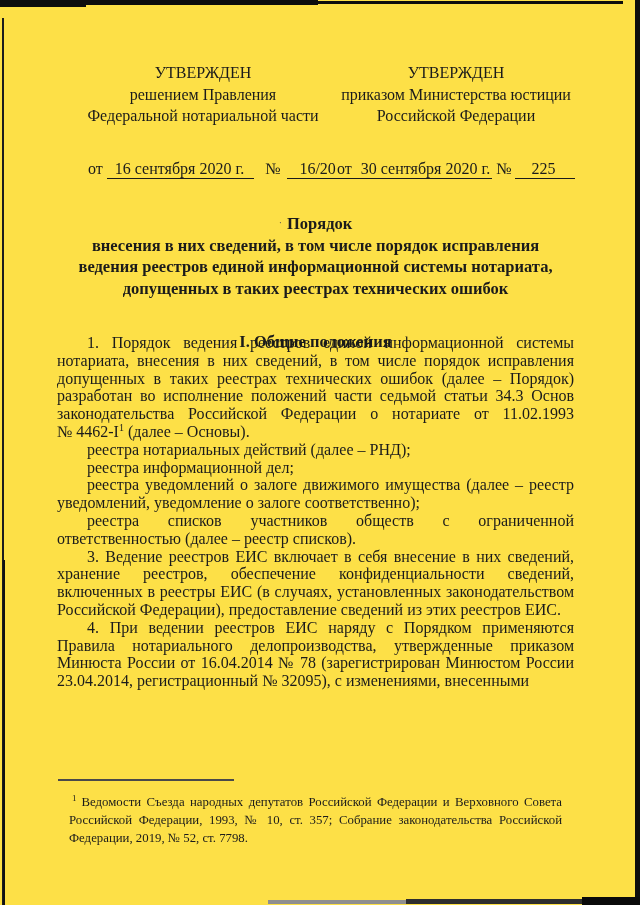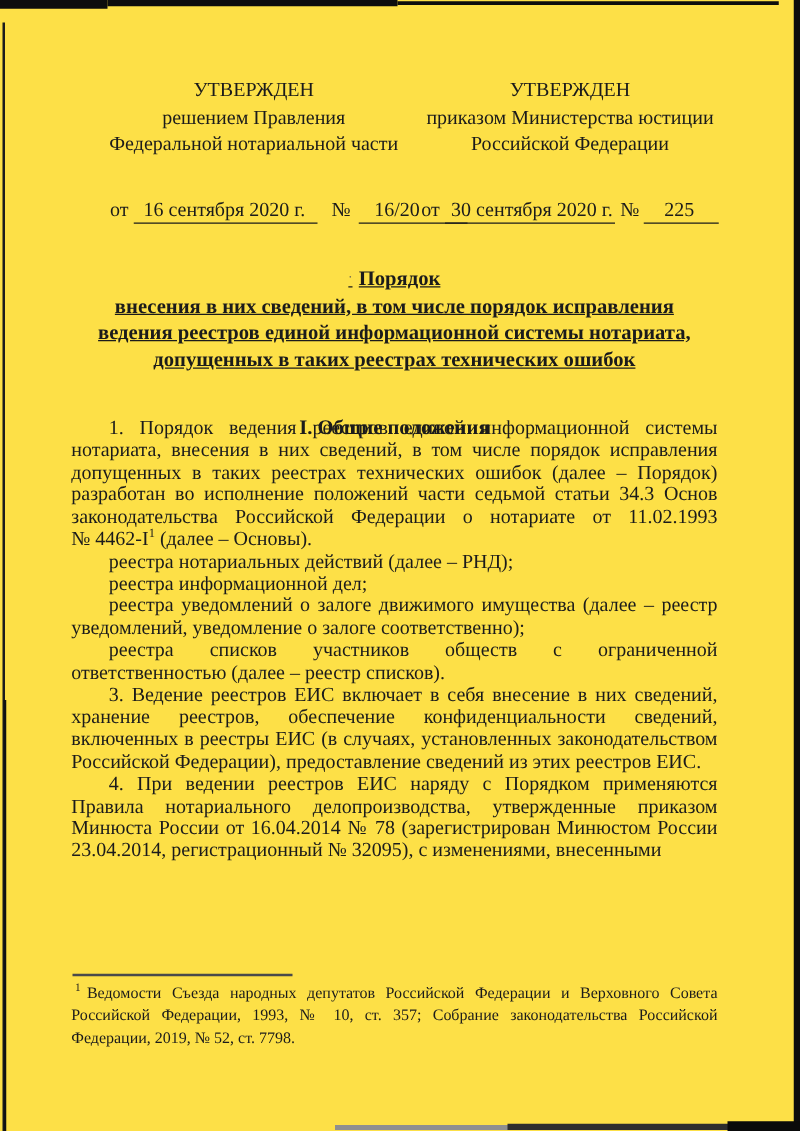--- a/index.html
+++ b/index.html
@@ -48,21 +48,21 @@
   }
   .ul-date-l{padding:0 10px 0 8px;}
   .ul-num-l{padding:0 38px 0 12px;}
   .ul-date-r{padding:0 2px 0 5px;font-family:Liberation Serif, serif;}
   .ul-num-r{min-width:28px;padding:0 16px;text-align:left;}
   .no-label-l{padding:0 3px 0 7px;}
   
   .doc-title{
     position:absolute;top:212px;left:57px;width:517px;
     text-align:center;font-weight:bold;
-    font-size:16.5px;line-height:21.5px;text-decoration:underline;
+    font-size:16.5px;line-height:21.5px;
   }
   .title-mark{
     font-weight:normal;font-size:10px;color:#555;
     vertical-align:3px;margin-right:5px;
   }
   .section-heading{
     position:absolute;top:304px;left:57px;width:517px;
     text-align:center;font-weight:bold;font-size:16.5px;margin-top:28px;
   }
   
@@ -74,21 +74,21 @@
   .body-text p{margin:0;text-indent:30px;}
   .body-text sup{font-size:10px;line-height:0;}
   
   .footnote{
     position:absolute;top:779px;left:57px;width:517px;
   }
   .footnote-rule{
     width:176px;height:2px;background:#4a4a4a;margin:0 0 4px 1px;
   }
   .footnote p{
-    margin:0;font-size:12.8px;line-height:18px;
+    margin:12px;font-size:12.8px;line-height:18px;
     text-align:justify;text-indent:3px;
   }
   .footnote sup{font-size:9px;line-height:0;margin-right:5px;}
 </style>
 </head>
 <body>
 
 <div class="page">
 
   <div class="artifact top-a"></div>

